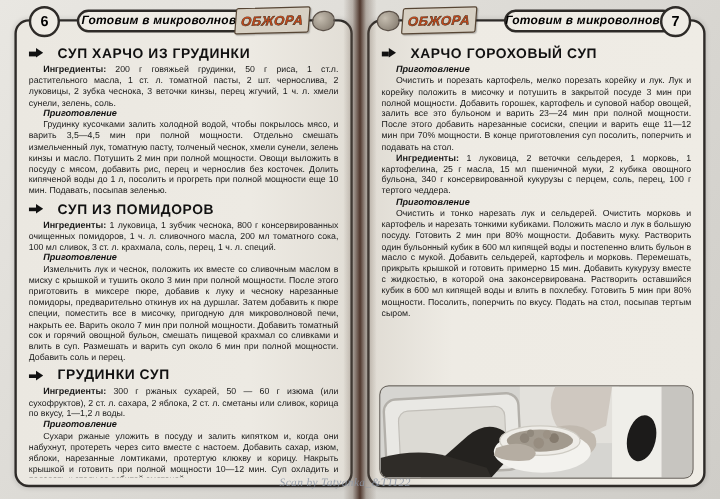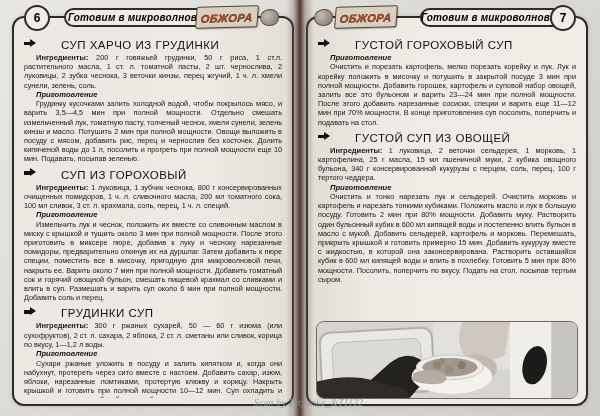--- a/index.html
+++ b/index.html
@@ -11,32 +11,32 @@
   .pagenum{position:absolute;top:-13px;width:26px;height:26px;border:2px solid #2e2b28;border-radius:50%;background:#efece5;font-weight:bold;font-size:12px;display:flex;align-items:center;justify-content:center;box-sizing:border-box;z-index:3;}
   .pagenum.pn-left{left:10px;} .pagenum.pn-right{right:10px;}
   .lozenge{position:absolute;top:-10px;height:19px;border:2px solid #2e2b28;border-radius:10px;background:#efece5;display:flex;align-items:center;justify-content:center;font-weight:bold;font-style:italic;font-size:10px;letter-spacing:.2px;box-sizing:border-box;z-index:2;white-space:nowrap;}
   .loz-left{left:50px;width:148px;} .loz-right{left:112px;width:142px;}
   .logo{position:absolute;top:-12px;height:22px;display:flex;align-items:center;gap:2px;z-index:4;}
   .logo-left{left:182px;} .logo-right{left:6px;}
   .logo-banner{background:#d7d0c3;border:1px solid #564534;border-radius:2px;padding:1px 4px;transform:skew(-6deg) rotate(-1.5deg);box-shadow:1px 1px 1px rgba(0,0,0,.25);}
   .logo-text{color:#c8481a;font-weight:bold;font-style:italic;font-size:11px;letter-spacing:.4px;-webkit-text-stroke:.4px #3f2a16;white-space:nowrap;}
   .logo-blob{width:17px;height:15px;background:radial-gradient(circle at 35% 35%,#c5bdb0,#7d7468);border:1px solid #5a5048;border-radius:55% 45% 50% 50%;flex:0 0 auto;}
   .content{position:absolute;top:16px;left:10px;right:10px;bottom:6px;overflow:hidden;}
-  .recipe-title{display:flex;gap:24px;font-weight:normal;font-size:11.5px;letter-spacing:.5px;color:#111;margin:5px 0 2px;white-space:nowrap;}
+  .recipe-title{display:flex;align-items:center;gap:11px;font-weight:bold;font-size:11.5px;letter-spacing:.5px;color:#111;margin:5px 0 2px;white-space:nowrap;}
   .bullet{width:13px;height:9px;position:relative;flex:0 0 auto;}
   .bullet::before{content:"";position:absolute;left:0;top:2.8px;width:6px;height:3.4px;background:#111;}
   .bullet::after{content:"";position:absolute;left:6px;top:-0.2px;width:0;height:0;border-top:4.7px solid transparent;border-bottom:4.7px solid transparent;border-left:6.5px solid #111;}
   .para{font-size:7.3px;line-height:9.2px;text-align:justify;color:#191919;text-indent:12px;margin:0;}
   .para b{font-size:7.5px;}
   .prep-label{font-weight:bold;font-size:7.6px;line-height:9.4px;text-indent:12px;color:#111;margin:0;font-style:italic;}
   .photo{position:absolute;left:8px;right:8px;bottom:5px;height:76px;border:1px solid #6b665f;border-radius:8px;overflow:hidden;background:#d6d5d2;}
   .photo svg{display:block;width:100%;height:100%;}
   .gutter{position:absolute;left:286px;top:0;width:28px;height:416px;z-index:5;pointer-events:none;
     background:linear-gradient(90deg,rgba(110,95,85,0) 0%,rgba(105,88,76,.35) 28%,#4e362c 50%,rgba(105,88,76,.4) 68%,rgba(110,95,85,0) 100%);}
-  .watermark{position:absolute;left:254px;top:398px;z-index:6;font-family:"Liberation Serif",serif;font-style:italic;font-size:9.5px;color:#8d97a6;opacity:.85;letter-spacing:.3px;}
+  .watermark{position:absolute;left:233px;top:398px;z-index:6;font-family:"Liberation Serif",serif;font-style:italic;font-size:9.5px;color:#8d97a6;opacity:.85;letter-spacing:.3px;}
 </style>
 </head>
 <body>
 
 <div class="scan">
 
   <div class="page left">
     <div class="pagenum pn-left">6</div>
     <div class="lozenge loz-left">Готовим в микроволновке</div>
     <div class="logo logo-left">
@@ -48,21 +48,21 @@
       <div class="recipe-title">
         <span class="bullet"></span>
         <span>СУП ХАРЧО ИЗ ГРУДИНКИ</span>
       </div>
       <p class="para"><b>Ингредиенты:</b> <span>200 г говяжьей грудинки, 50 г риса, 1 ст.л. растительного масла, 1 ст. л. томатной пасты, 2 шт. чернослива, 2 луковицы, 2 зубка чеснока, 3 веточки кинзы, перец жгучий, 1 ч. л. хмели сунели, зелень, соль.</span></p>
       <p class="prep-label">Приготовление</p>
       <p class="para">Грудинку кусочками залить холодной водой, чтобы покрылось мясо, и варить 3,5—4,5 мин при полной мощности. Отдельно смешать измельченный лук, томатную пасту, толченый чеснок, хмели сунели, зелень кинзы и масло. Потушить 2 мин при полной мощности. Овощи выложить в посуду с мясом, добавить рис, перец и чернослив без косточек. Долить кипяченой воды до 1 л, посолить и прогреть при полной мощности еще 10 мин. Подавать, посыпав зеленью.</p>
 
       <div class="recipe-title">
         <span class="bullet"></span>
-        <span>СУП ИЗ ГОРОХОВЫЙ</span>
+        <span>СУП ИЗ ПОМИДОРОВ</span>
       </div>
       <p class="para"><b>Ингредиенты:</b> <span>1 луковица, 1 зубчик чеснока, 800 г консервированных очищенных помидоров, 1 ч. л. сливочного масла, 200 мл томатного сока, 100 мл сливок, 3 ст. л. крахмала, соль, перец, 1 ч. л. специй.</span></p>
       <p class="prep-label">Приготовление</p>
       <p class="para">Измельчить лук и чеснок, положить их вместе со сливочным маслом в миску с крышкой и тушить около 3 мин при полной мощности. После этого приготовить в миксере пюре, добавив к луку и чесноку нарезанные помидоры, предварительно откинув их на дуршлаг. Затем добавить к пюре специи, поместить все в мисочку, пригодную для микроволновой печи, накрыть ее. Варить около 7 мин при полной мощности. Добавить томатный сок и горячий овощной бульон, смешать пищевой крахмал со сливками и влить в суп. Размешать и варить суп около 6 мин при полной мощности. Добавить соль и перец.</p>
 
       <div class="recipe-title">
         <span class="bullet"></span>
         <span>ГРУДИНКИ СУП</span>
       </div>
       <p class="para"><b>Ингредиенты:</b> <span>300 г ржаных сухарей, 50 — 60 г изюма (или сухофруктов), 2 ст. л. сахара, 2 яблока, 2 ст. л. сметаны или сливок, корица по вкусу, 1—1,2 л воды.</span></p>
@@ -76,29 +76,25 @@
     <div class="pagenum pn-right">7</div>
     <div class="lozenge loz-right">Готовим в микроволновке</div>
     <div class="logo logo-right">
       <span class="logo-blob"></span>
       <span class="logo-banner"><span class="logo-text">ОБЖОРА</span></span>
     </div>
     <div class="content">
 
       <div class="recipe-title">
         <span class="bullet"></span>
-        <span>ГУСТОЙ ГОРОХОВЫЙ СУП</span>
+        <span>ХАРЧО ГОРОХОВЫЙ СУП</span>
       </div>
       <p class="prep-label">Приготовление</p>
       <p class="para">Очистить и порезать картофель, мелко порезать корейку и лук. Лук и корейку положить в мисочку и потушить в закрытой посуде 3 мин при полной мощности. Добавить горошек, картофель и суповой набор овощей, залить все это бульоном и варить 23—24 мин при полной мощности. После этого добавить нарезанные сосиски, специи и варить еще 11—12 мин при 70% мощности. В конце приготовления суп посолить, поперчить и подавать на стол.</p>
 
-      <div class="recipe-title">
-        <span class="bullet"></span>
-        <span>ГУСТОЙ СУП ИЗ ОВОЩЕЙ</span>
-      </div>
       <p class="para"><b>Ингредиенты:</b> <span>1 луковица, 2 веточки сельдерея, 1 морковь, 1 картофелина, 25 г масла, 15 мл пшеничной муки, 2 кубика овощного бульона, 340 г консервированной кукурузы с перцем, соль, перец, 100 г тертого чеддера.</span></p>
       <p class="prep-label">Приготовление</p>
       <p class="para">Очистить и тонко нарезать лук и сельдерей. Очистить морковь и картофель и нарезать тонкими кубиками. Положить масло и лук в большую посуду. Готовить 2 мин при 80% мощности. Добавить муку. Растворить один бульонный кубик в 600 мл кипящей воды и постепенно влить бульон в масло с мукой. Добавить сельдерей, картофель и морковь. Перемешать, прикрыть крышкой и готовить примерно 15 мин. Добавить кукурузу вместе с жидкостью, в которой она законсервирована. Растворить оставшийся кубик в 600 мл кипящей воды и влить в похлебку. Готовить 5 мин при 80% мощности. Посолить, поперчить по вкусу. Подать на стол, посыпав тертым сыром.</p>
 
     </div>
 
     <div class="photo" role="img" aria-label="Черно-белое фото: руки ставят миску с едой в микроволновую печь">
       <svg viewBox="0 0 264 74" preserveAspectRatio="none">
         <rect width="264" height="74" fill="#d6d5d1"></rect>
         <rect x="118" y="0" width="84" height="46" fill="#e3e1dc"></rect>

